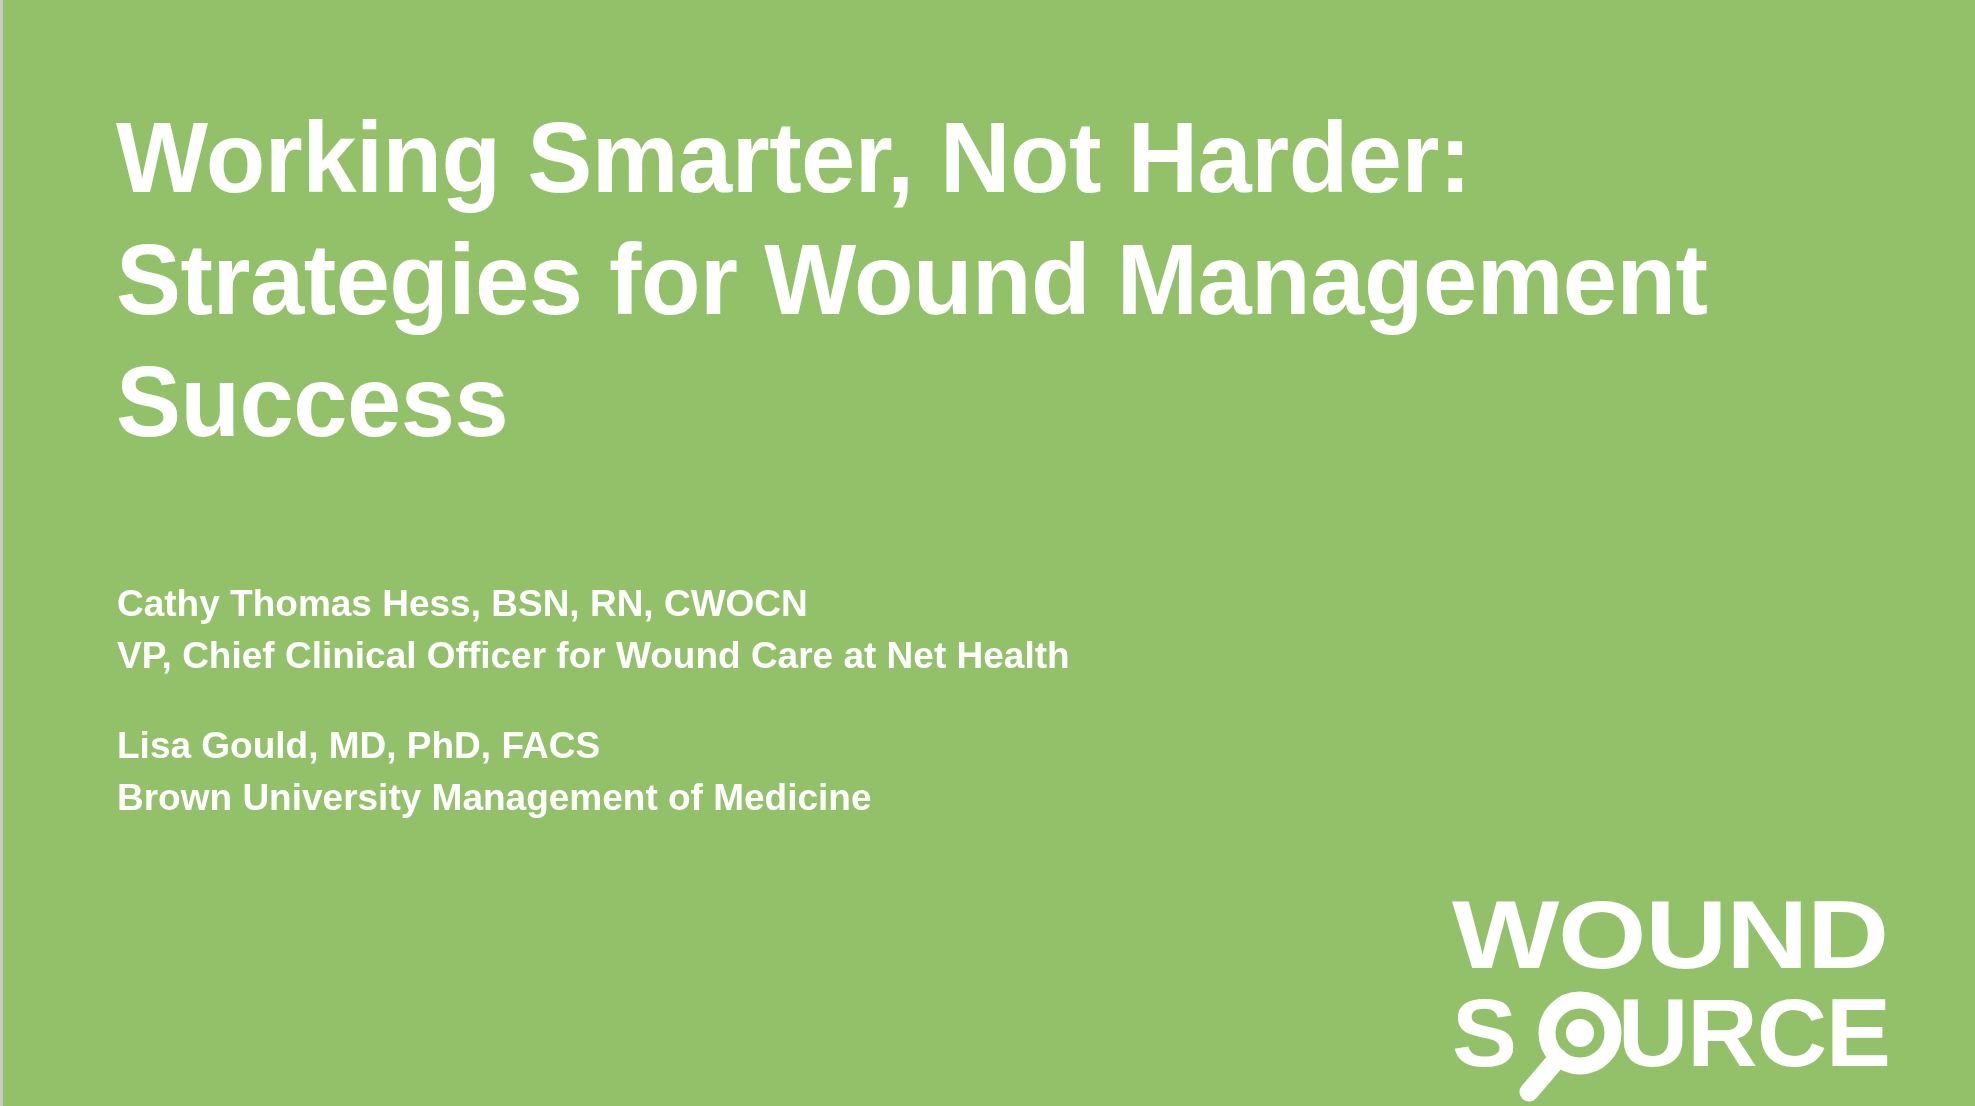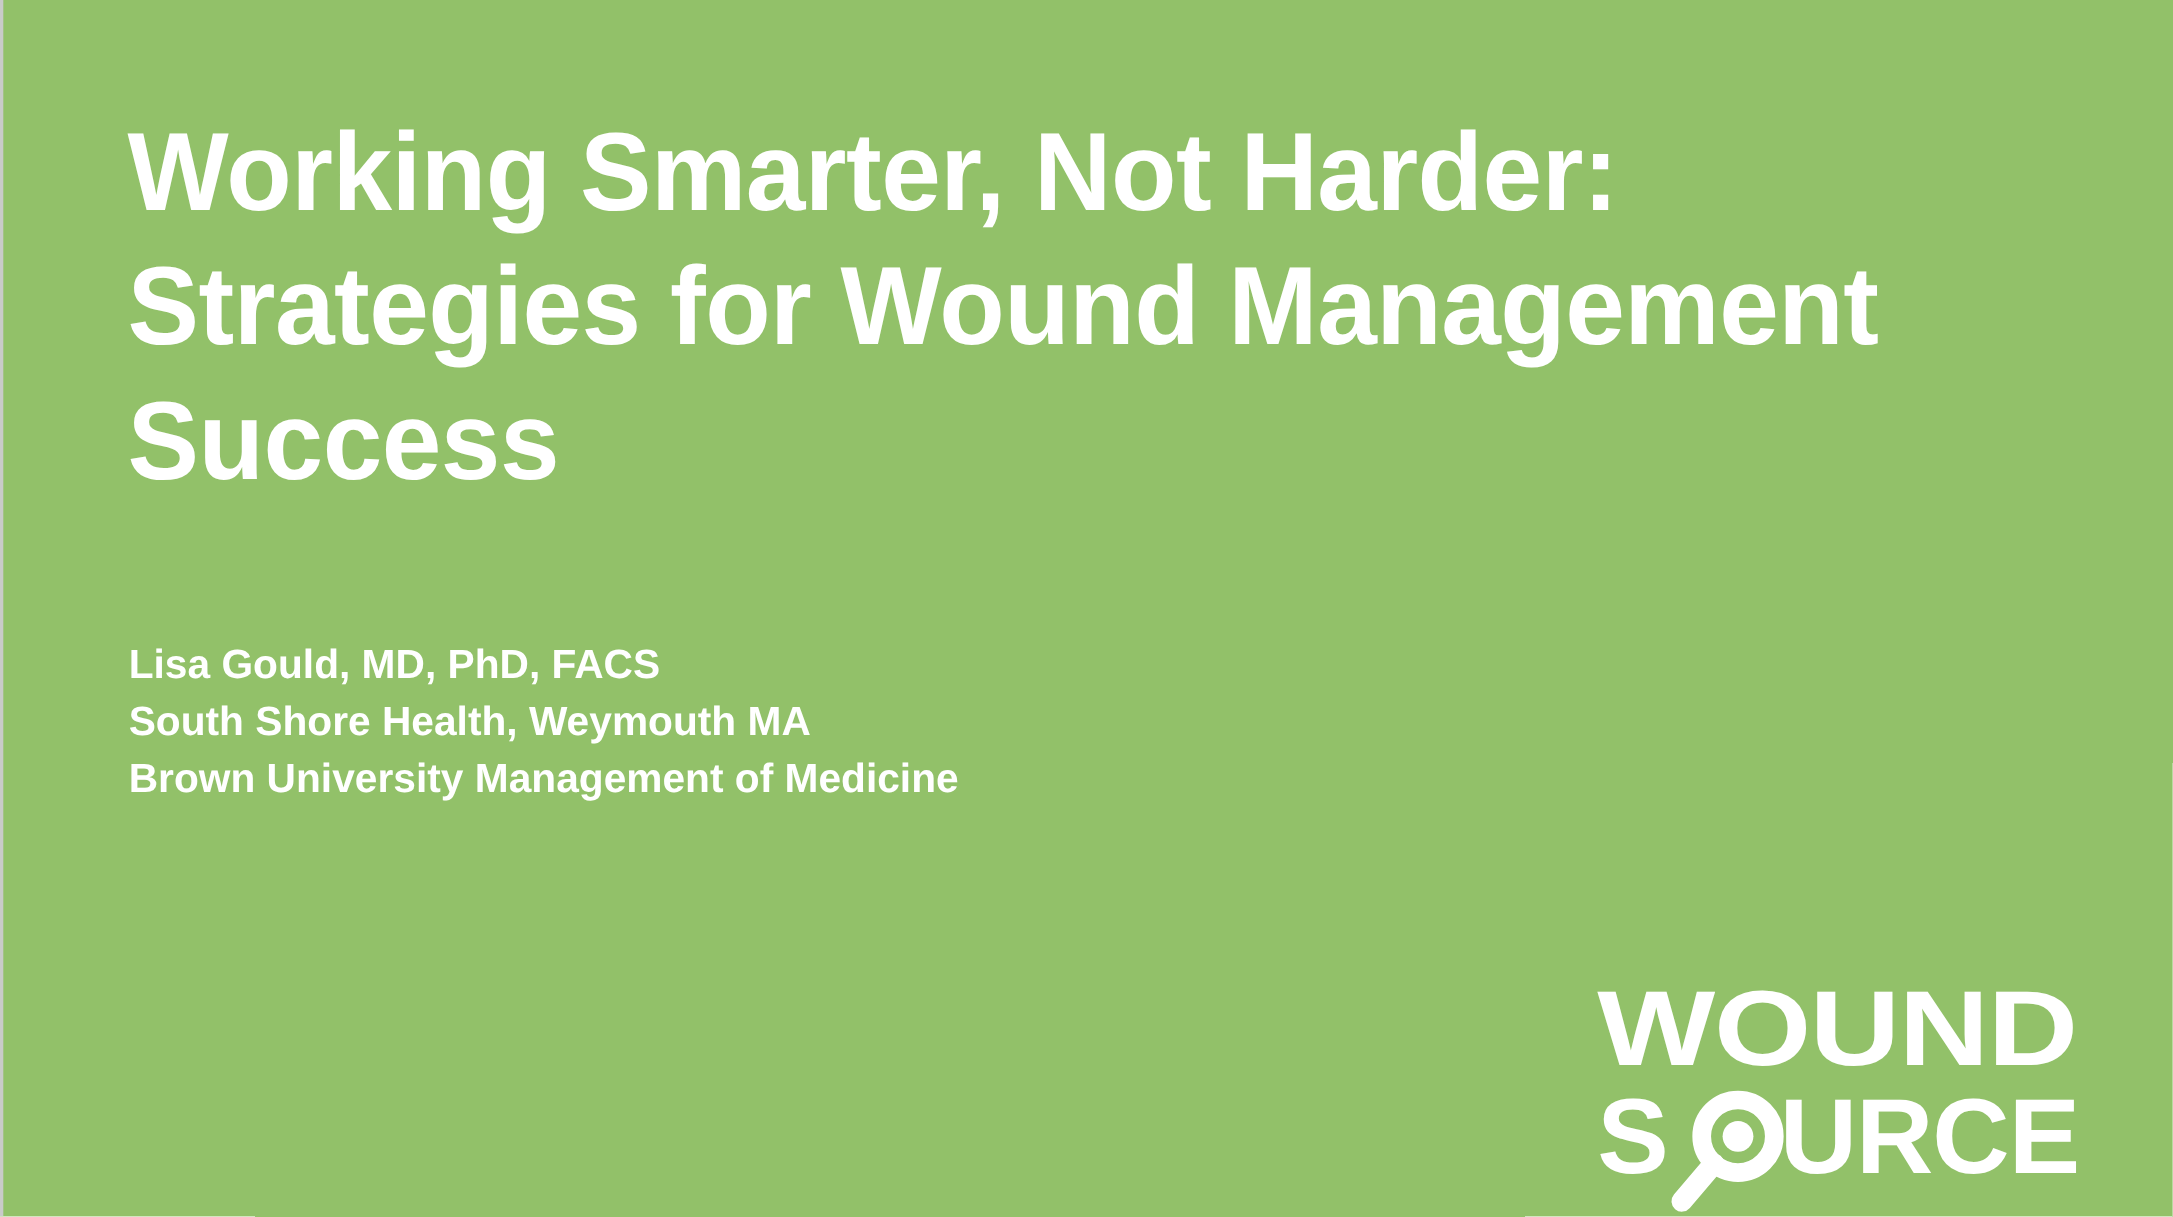--- a/index.html
+++ b/index.html
@@ -107,24 +107,27 @@
   <div class="edge-strip"></div>
 
   <div class="title-block">
     <span class="title-line">Working Smarter, Not Harder:</span>
     <span class="title-line">Strategies for Wound Management</span>
     <span class="title-line">Success</span>
   </div>
 
   <div class="presenters">
 
+    <div class="presenter-group">
+      <span class="presenter-line">Cathy Thomas Hess, BSN, RN, CWOCN</span>
+      <span class="presenter-line">VP, Chief Clinical Officer for Wound Care at Net Health</span>
+    </div>
 
     <div class="presenter-group">
       <span class="presenter-line">Lisa Gould, MD, PhD, FACS</span>
-      <span class="presenter-line">South Shore Health, Weymouth MA</span>
       <span class="presenter-line">Brown University Management of Medicine</span>
     </div>
 
   </div>
 
   <div class="logo">
     <svg viewBox="0 0 440 200" xmlns="http://www.w3.org/2000/svg">
 
       <text class="logo-word" x="0" y="72" font-size="97" textLength="436" lengthAdjust="spacingAndGlyphs">WOUND</text>
 

